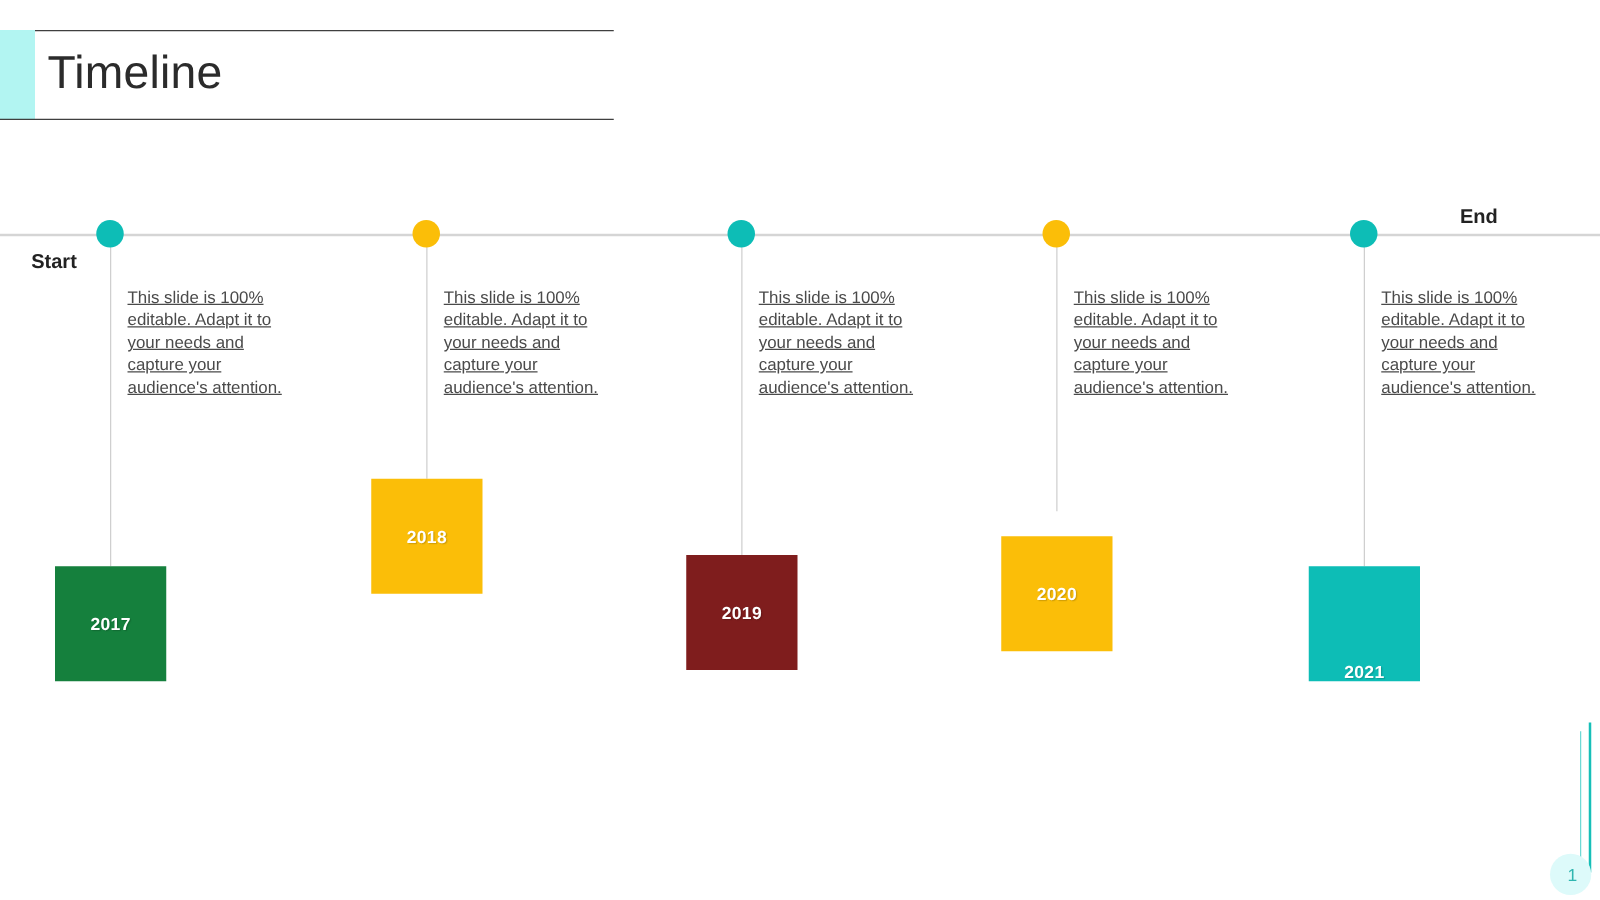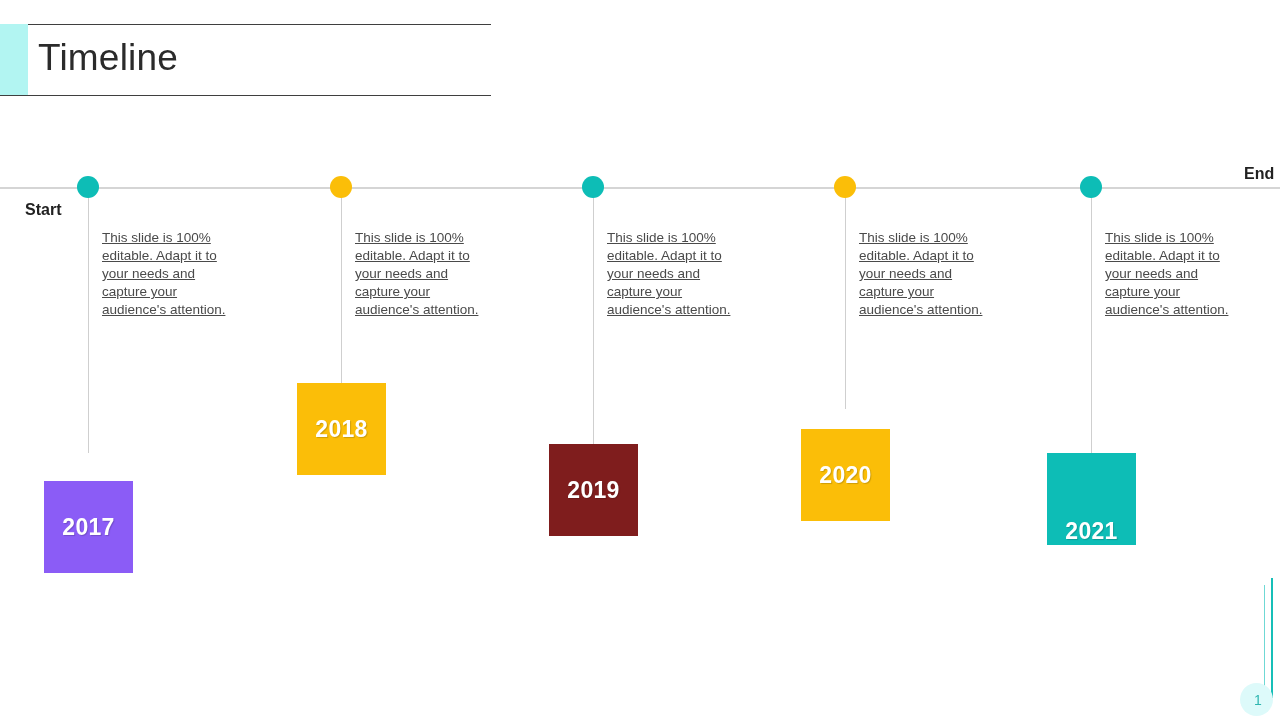--- a/index.html
+++ b/index.html
@@ -65,21 +65,21 @@
   }
   .axis-label {
     position: absolute;
     top: 165px;
     font-size: 16px;
     font-weight: bold;
     color: #222222;
     white-space: nowrap;
   }
   .axis-label.start { left: 25px; margin-top: 36px; }
-  .axis-label.end   { left: 1244px; }
+  .axis-label.end   { left: 1168px; }
 
   
   .milestone {
     position: absolute;
     top: 0;
     height: 720px;
     width: 0;
   }
   .dot {
     position: absolute;
@@ -109,21 +109,21 @@
   .year-box {
     position: absolute;
     width: 89px;
     height: 92px;
     display: flex;
     align-items: center;
     justify-content: center;
     left: -44px;
   }
   .year-label {
-    font-size: 23px;
+    font-size: 14px;
     font-weight: bold;
     color: #ffffff;
     text-shadow: 1px 1px 1px rgba(0,0,0,0.18);
     letter-spacing: 0.3px;
   }
 
   
   .footer-bar {
     position: absolute;
     left: 1271px;
@@ -171,21 +171,21 @@
 
 <div class="axis-line"></div>
 <div class="axis-label start">Start</div>
 <div class="axis-label end">End</div>
 
 <div id="milestones">
     <div class="milestone" style="left: 88px;">
       <div class="connector" style="height: 266px;"></div>
       <div class="dot" style="background: rgb(13, 189, 182);"></div>
       <div class="note">This slide is 100% editable. Adapt it to your needs and capture your audience's attention.</div>
-      <div class="year-box" style="background: #8b5cf6; top: 453px; margin-top: 28px;">
+      <div class="year-box" style="background: #15803d; top: 453px;">
         <span class="year-label">2017</span>
       </div>
     </div>
     <div class="milestone" style="left: 341px;">
       <div class="connector" style="height: 196px;"></div>
       <div class="dot" style="background: rgb(251, 190, 8);"></div>
       <div class="note">This slide is 100% editable. Adapt it to your needs and capture your audience's attention.</div>
       <div class="year-box" style="background: rgb(251, 190, 8); top: 383px;">
         <span class="year-label">2018</span>
       </div>

